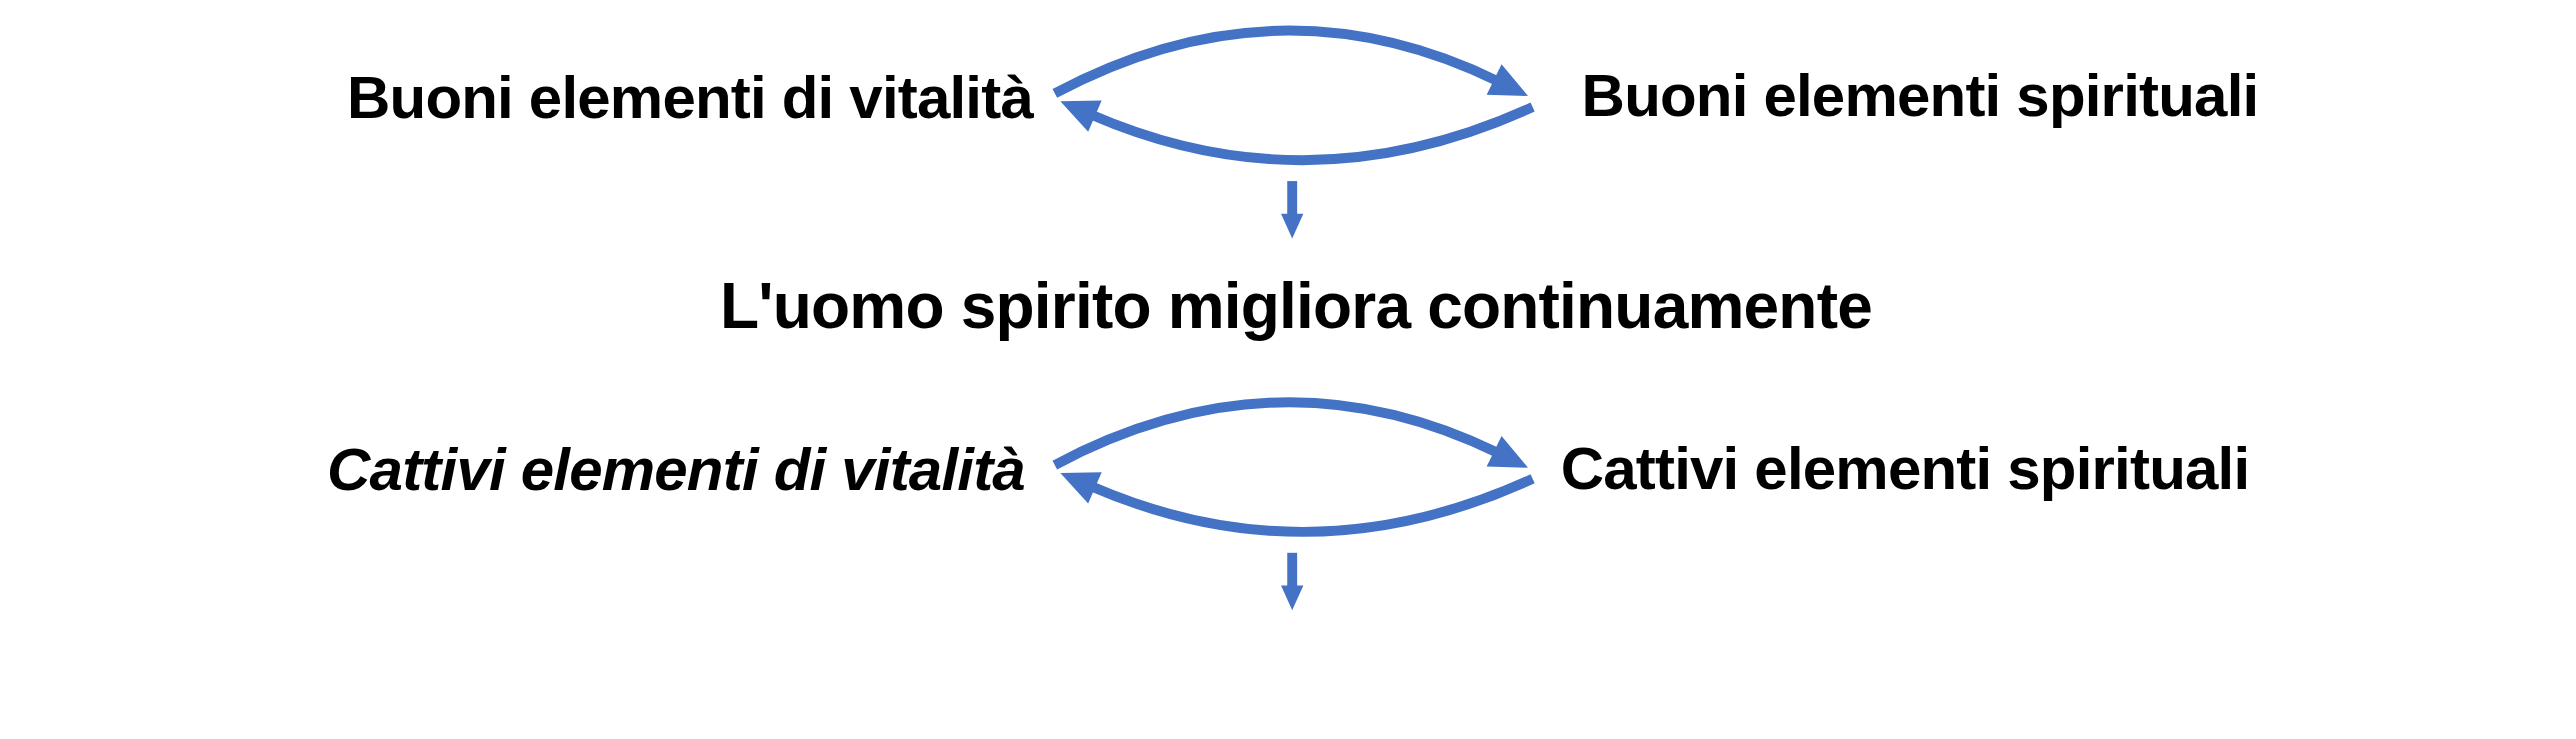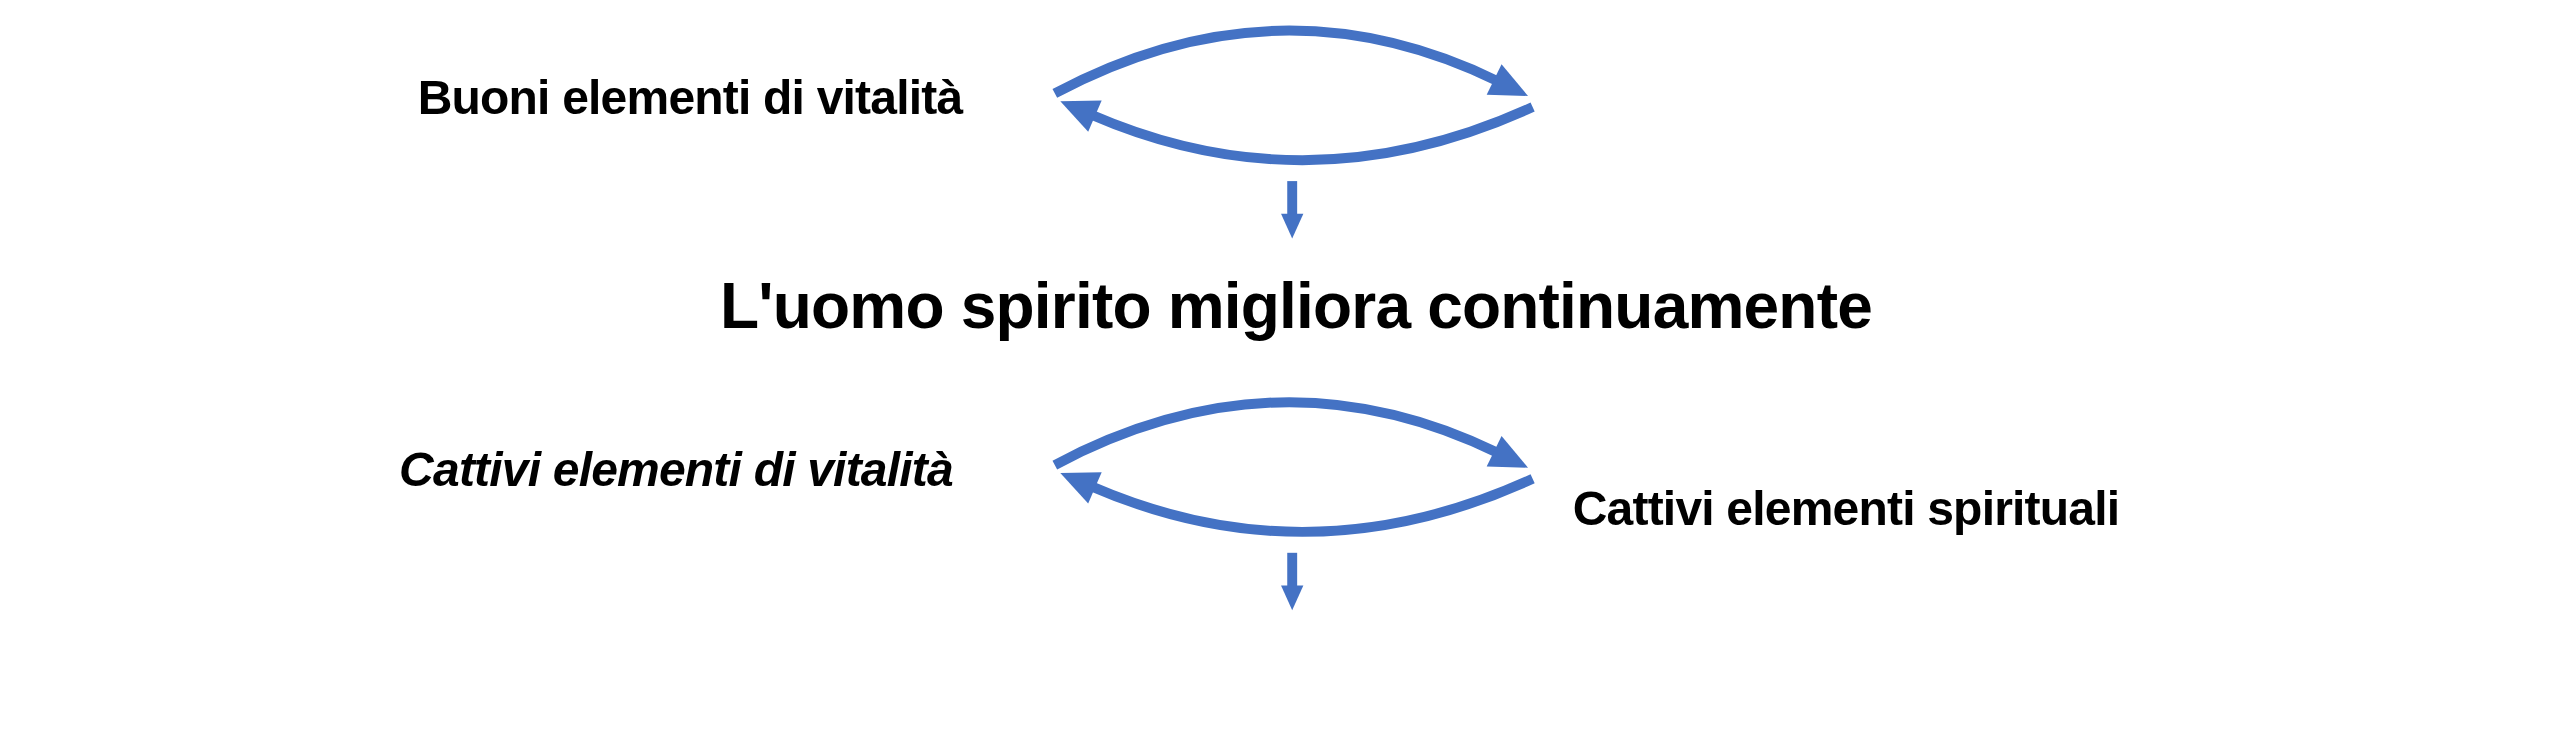--- a/index.html
+++ b/index.html
@@ -24,29 +24,29 @@
   }
   .label {
     position: absolute;
     transform: translate(-50%, -50%);
     white-space: nowrap;
     font-weight: 700;
     color: #000000;
     letter-spacing: -0.8px;
     line-height: 1;
   }
-  .label.side { font-size: 48px; }
+  .label.side { font-size: 60px; }
   .label.outcome { font-size: 64px; }
 
   
   #node-c1-left   { left: 690px;  top: 98px; }
   #node-c1-right  { left: 1920px; top: 96px; }
   #node-c1-result { left: 1296px; top: 306px; }
   #node-c2-left   { left: 676px;  top: 470px; font-style: italic; }
-  #node-c2-right  { left: 1846px; top: 469px; margin-top: 40px; }
+  #node-c2-right  { left: 1905px; top: 469px; }
   #node-c2-result { left: 1291px; top: 682px; }
 </style>
 </head>
 <body>
 
 <div id="canvas">
 
   <svg id="arrow-layer" viewBox="0 0 3375 969" xmlns="http://www.w3.org/2000/svg">
     <defs>
       <marker id="head-wide" viewBox="0 0 10 10" refX="1" refY="5" markerWidth="4" markerHeight="3.8" orient="auto">
@@ -65,20 +65,21 @@
 
     <g transform="translate(0,487)">
       <path d="M 1382 122 Q 1675 -34 1962 106" fill="none" stroke-width="13" stroke-linecap="butt" marker-end="url(#head-wide)" stroke="#4472C4"></path>
       <path d="M 2008 140 Q 1716 274 1430 150" fill="none" stroke-width="13" stroke-linecap="butt" marker-end="url(#head-wide)" stroke="#4472C4"></path>
       <path d="M 1693 237 L 1693 283" fill="none" stroke-width="13" stroke-linecap="butt" marker-end="url(#head-narrow)" stroke="#4472C4"></path>
     </g>
   </svg>
 
   <div class="label side" id="node-c1-left">Buoni elementi di vitalità</div>
 
+  <div class="label side" id="node-c1-right">Buoni elementi spirituali</div>
 
   <div class="label outcome" id="node-c1-result">L'uomo spirito migliora continuamente</div>
 
   <div class="label side" id="node-c2-left">Cattivi elementi di vitalità</div>
 
   <div class="label side" id="node-c2-right">Cattivi elementi spirituali</div>
 
 
 </div>
 

